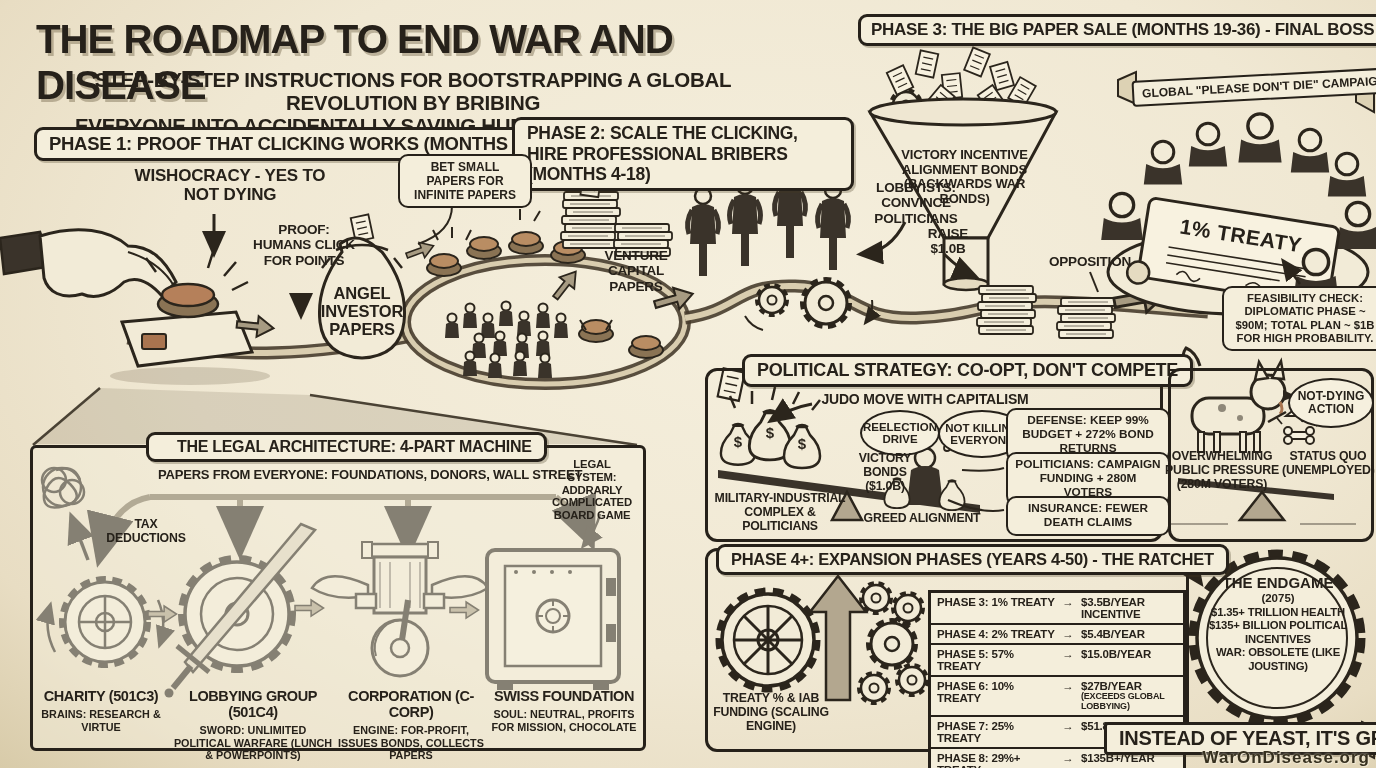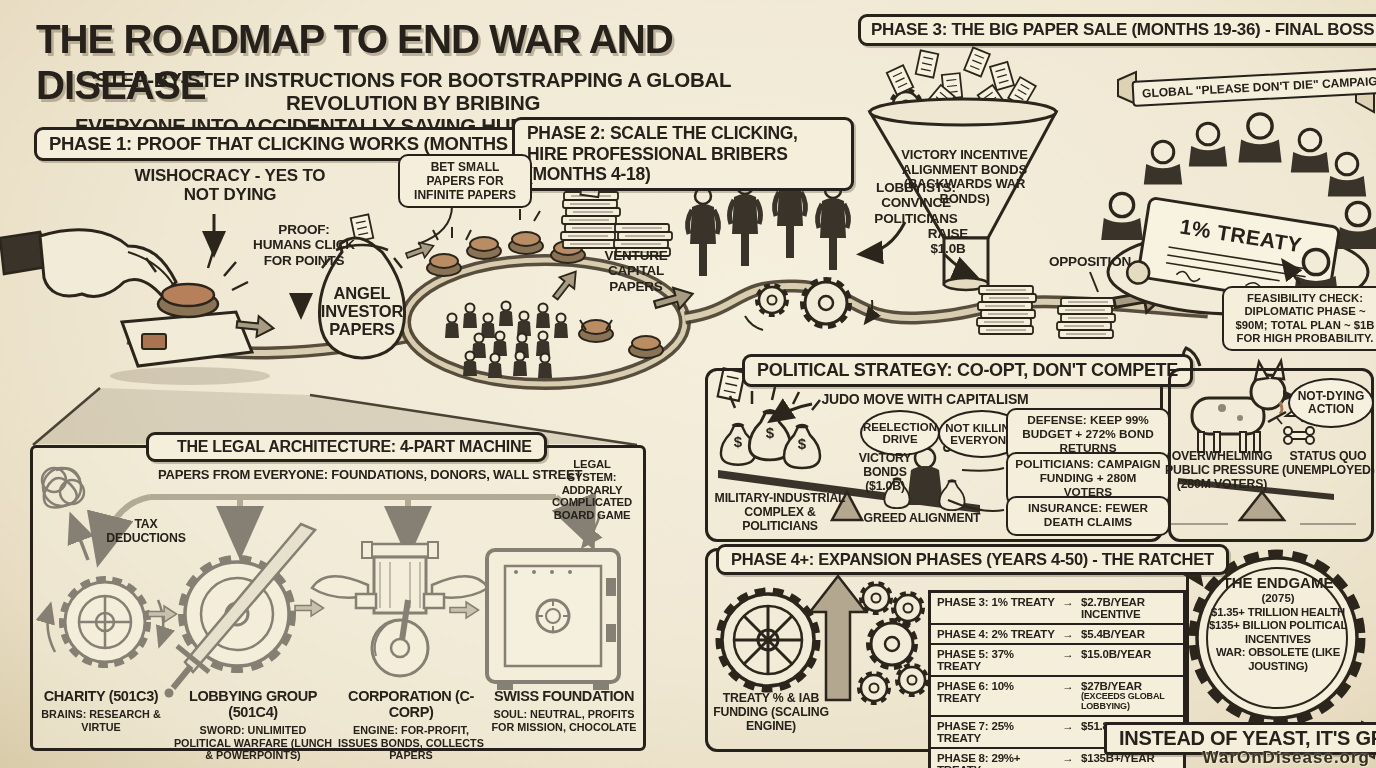--- a/index.html
+++ b/index.html
@@ -452,29 +452,29 @@
   <div class="t" style="left:1282px;top:450px;width:92px;font-size:12.3px;">STATUS QUO (UNEMPLOYED)</div>
 
   <div class="panel" style="left:705px;top:548px;width:478px;height:198px;"></div>
   <div class="box n" style="left:716px;top:544px;font-size:16.5px;">PHASE 4+: EXPANSION PHASES (YEARS 4-50) - THE RATCHET</div>
   <div class="t" style="left:712px;top:692px;width:118px;font-size:12.3px;">TREATY % &amp; IAB FUNDING (SCALING ENGINE)</div>
 
   <div class="ptable">
     <div class="prow">
       <span class="pl">PHASE 3: 1% TREATY</span>
       <span class="pa">→</span>
-      <span class="pr">$2.7B/YEAR INCENTIVE</span>
+      <span class="pr">$3.5B/YEAR INCENTIVE</span>
     </div>
     <div class="prow">
       <span class="pl">PHASE 4: 2% TREATY</span>
       <span class="pa">→</span>
       <span class="pr">$5.4B/YEAR</span>
     </div>
     <div class="prow">
-      <span class="pl">PHASE 5: 37% TREATY</span>
+      <span class="pl">PHASE 5: 57% TREATY</span>
       <span class="pa">→</span>
       <span class="pr">$15.0B/YEAR</span>
     </div>
     <div class="prow">
       <span class="pl">PHASE 6: 10% TREATY</span>
       <span class="pa">→</span>
       <span class="pr">
         <span>$27B/YEAR</span>
         <div class="pnote">(EXCEEDS GLOBAL LOBBYING)</div>
       </span>

